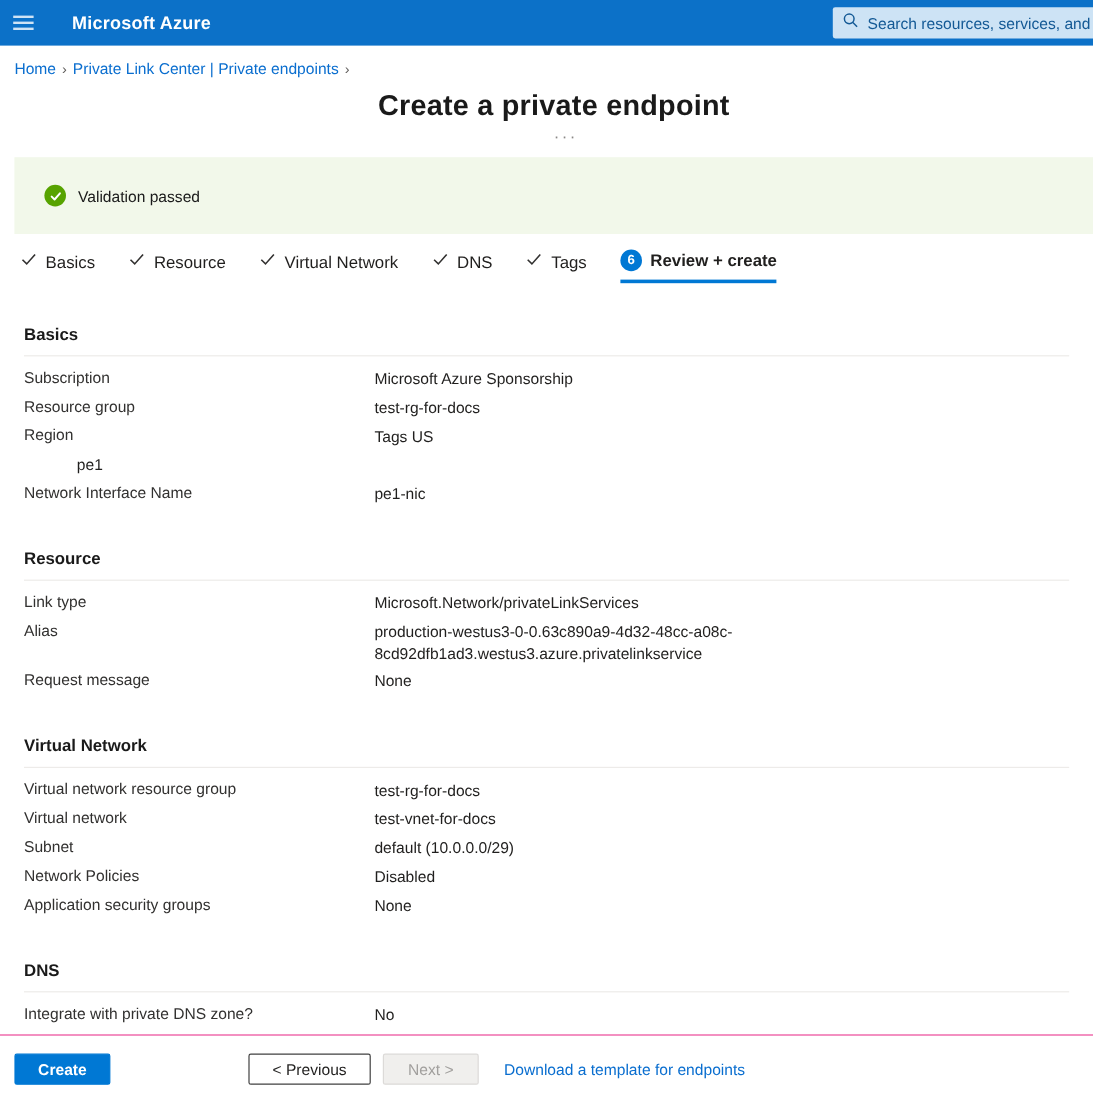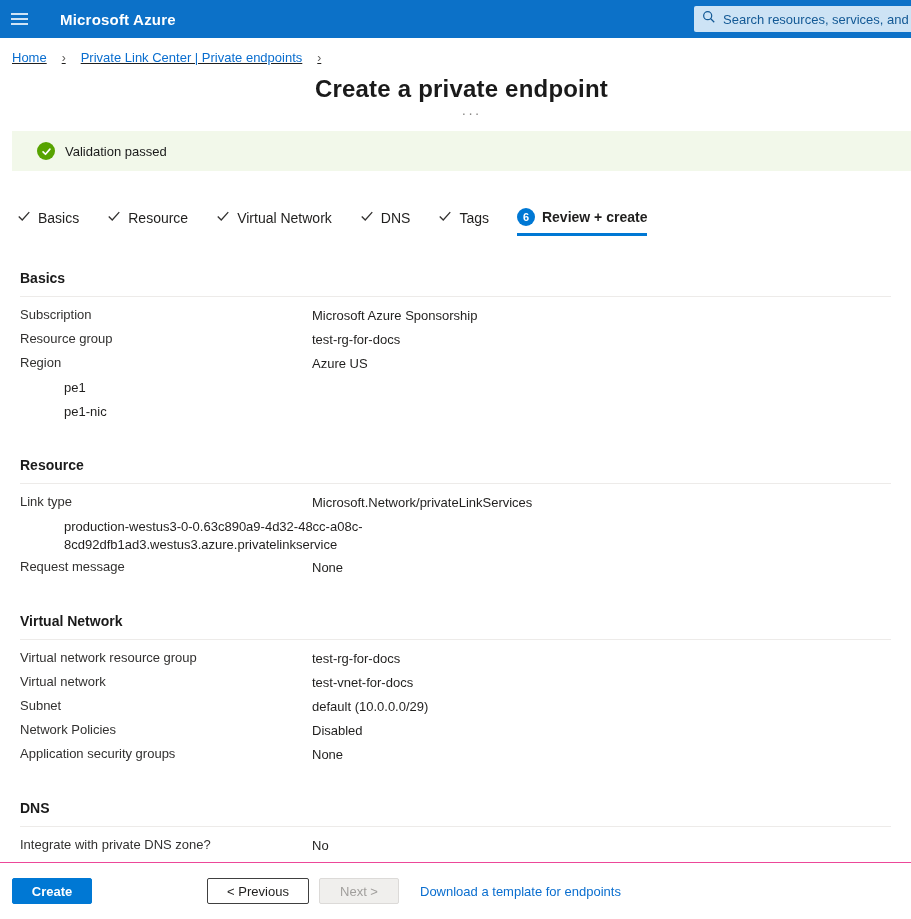--- a/index.html
+++ b/index.html
@@ -28,32 +28,32 @@
   }
   .searchbox svg { flex:0 0 auto; }
   .searchbox input {
     border:none; background:transparent; outline:none;
     font-family:"Liberation Sans", sans-serif;
     font-size:13px; color:#135995; margin-left:7px; width:250px;
   }
   .searchbox input::placeholder { color:#135995; opacity:1; }
 
   
-  .breadcrumb { margin:12px 0 0 12px; font-size:13px; display:flex; align-items:center; gap:15px;text-decoration:underline; }
+  .breadcrumb { margin:12px 0 0 12px; font-size:13px; display:flex; align-items:center; gap:5px; }
   .breadcrumb a { color:#0a6ecf; text-decoration:none; cursor:pointer; }
   .crumb-sep { color:#605e5c; font-size:12px; }
 
   
   .title-row { margin:10px 0 0 12px; display:flex; align-items:center;flex-direction:column; }
   .page-title { font-size:24px; font-weight:bold; color:#1a1a1a; letter-spacing:.2px; }
   .more-dots { margin-left:20px; color:#8a8886; font-size:14px; letter-spacing:2px; cursor:pointer; padding:2px 4px; }
 
   
   .banner {
-    position:absolute; left:12px; top:131px; width:899px; height:40px;
+    position:absolute; left:12px; top:131px; width:899px; height:64px;
     background:#f2f8ea; display:flex; align-items:center; padding-left:25px;
   }
   .banner-icon {
     width:18px; height:18px; border-radius:50%; background:#57a300;
     display:flex; align-items:center; justify-content:center; flex:0 0 auto;
   }
   .banner-text { margin-left:10px; font-size:13px; color:#1a1a1a; }
 
   
   .tabs {
@@ -179,38 +179,40 @@
     <div class="row">
       <span class="label">Subscription</span>
       <span class="value">Microsoft Azure Sponsorship</span>
     </div>
     <div class="row">
       <span class="label">Resource group</span>
       <span class="value">test-rg-for-docs</span>
     </div>
     <div class="row">
       <span class="label">Region</span>
-      <span class="value">Azure US</span>
+      <span class="value">Tags US</span>
     </div>
     <div class="row">
       <span class="value">pe1</span>
     </div>
     <div class="row">
+      <span class="label">Network Interface Name</span>
       <span class="value">pe1-nic</span>
     </div>
   </div>
 
   <div class="section">
     <div class="section-title">Resource</div>
     <div class="section-divider"></div>
     <div class="row">
       <span class="label">Link type</span>
       <span class="value">Microsoft.Network/privateLinkServices</span>
     </div>
     <div class="row">
+      <span class="label">Alias</span>
       <span class="value">production-westus3-0-0.63c890a9-4d32-48cc-a08c-8cd92dfb1ad3.westus3.azure.privatelinkservice</span>
     </div>
     <div class="row">
       <span class="label">Request message</span>
       <span class="value">None</span>
     </div>
   </div>
 
   <div class="section">
     <div class="section-title">Virtual Network</div>

